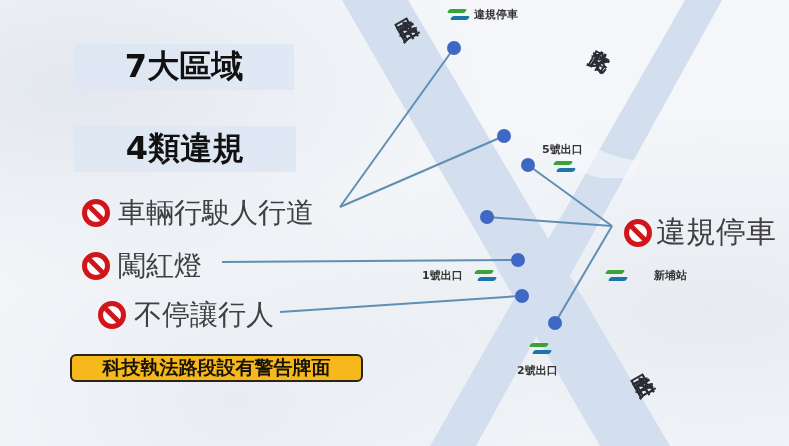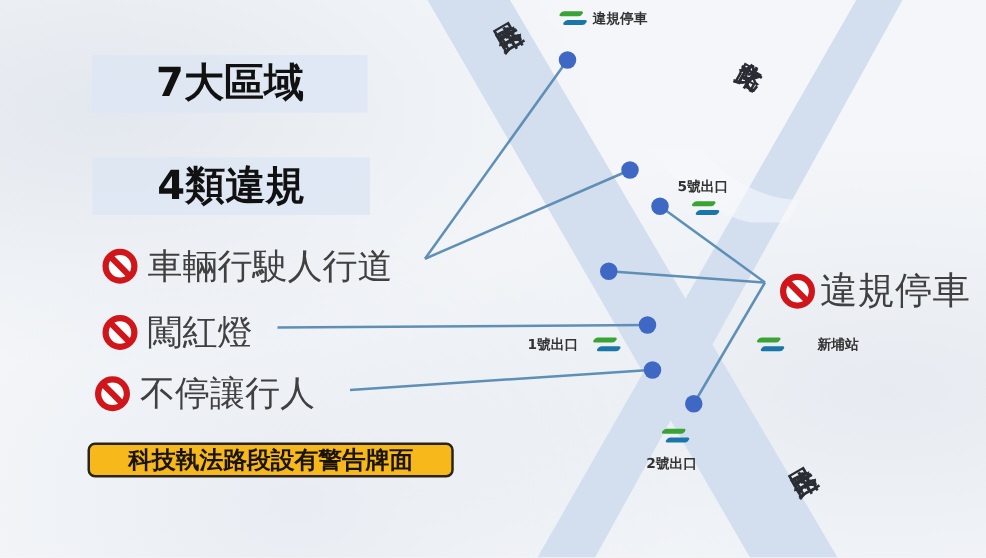--- a/index.html
+++ b/index.html
@@ -108,21 +108,21 @@
 </div>
 
 <div class="violation" style="left:82px; top:194px;">
   <span class="no-icon"></span>
   <span>車輛行駛人行道</span>
 </div>
 <div class="violation" style="left:82px; top:247px;">
   <span class="no-icon"></span>
   <span>闖紅燈</span>
 </div>
-<div class="violation" style="left:76px; top:296px;">
+<div class="violation" style="left:98px; top:296px;">
   <span class="no-icon"></span>
   <span>不停讓行人</span>
 </div>
 
 <div class="violation" style="left:624px; top:212px; font-size:30px;">
   <span class="no-icon" style="margin-right:4px;"></span>
   <span>違規停車</span>
 </div>
 
 <div class="warning">科技執法路段設有警告牌面</div>

